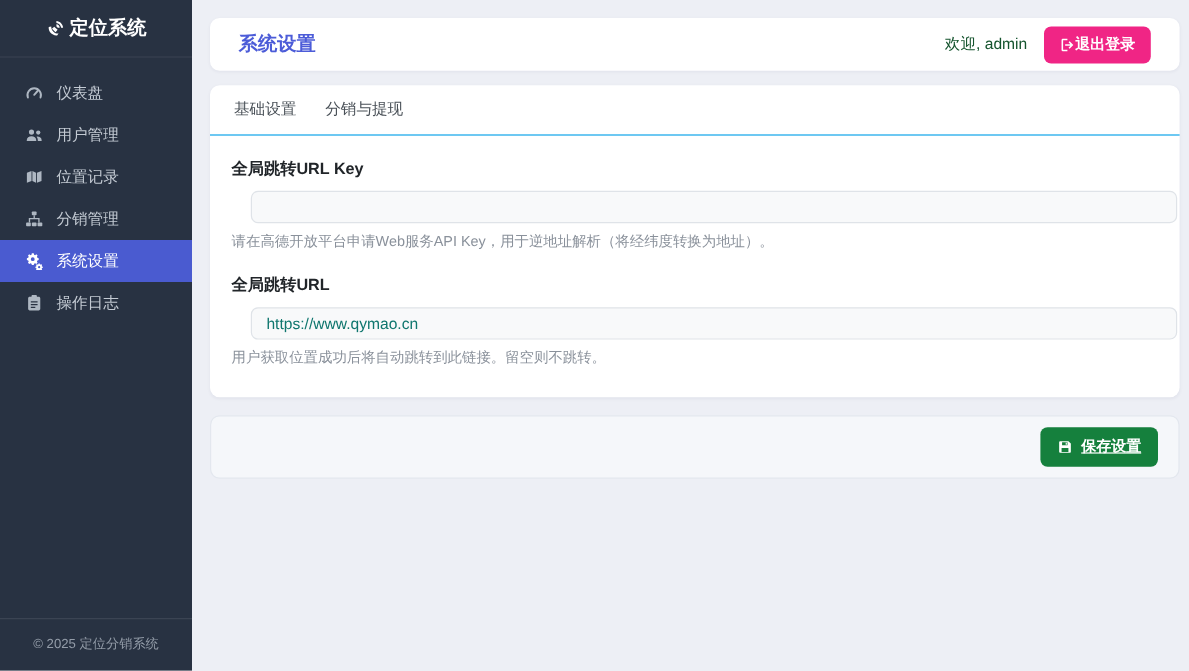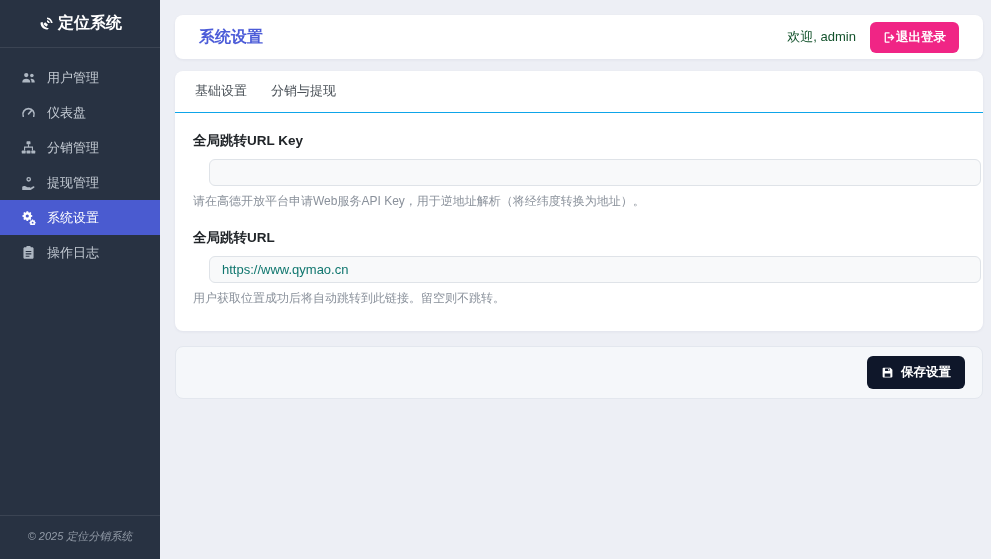--- a/index.html
+++ b/index.html
@@ -29,21 +29,21 @@
   .nav-item {
     height: 35px; display: flex; align-items: center; gap: 11px;
     padding-left: 21px; color: #c3cad3; font-size: 13px; cursor: pointer;
   }
   .nav-item .ic { width: 15px; height: 15px; color: #aeb7c2; display:flex; align-items:center; justify-content:center; }
   .nav-item.active { background: #4a5bd0; color: #ffffff; }
   .nav-item.active .ic { color: #ffffff; }
   .side-footer {
     border-top: 1px solid rgba(255,255,255,.09);
     padding: 13px 16px 15px; text-align: center;
-    color: #939ca8; font-size: 11px; font-style: italic;
+    color: #939ca8; font-size: 11px;
   }
 
   
   .main { flex: 1; padding: 15px 8px 0 15px; }
   .card {
     background: #ffffff; border-radius: 8px;
     box-shadow: 0 1px 3px rgba(30,40,90,.06);
   }
   .topbar {
     height: 44px; display: flex; align-items: center; padding: 0 24px;
@@ -83,24 +83,25 @@
   .form-help { margin-top: 7px; font-size: 12px; color: #8a919b; }
 
   
   .save-strip {
     margin-top: 15px; height: 53px;
     background: #f5f7fa; border: 1px solid #e3e7ee; border-radius: 8px;
     display: flex; align-items: center; justify-content: flex-end;
     padding: 0 17px;
   }
   .save-btn {
-    background: #0f172a; color: #ffffff; border: none; border-radius: 6px;
+    background: #15803d; color: #ffffff; border: none; border-radius: 6px;
     padding: 8px 14px; font-size: 12.5px; font-weight: bold;
     display: flex; align-items: center; gap: 7px; cursor: pointer;
     font-family: inherit;
+    text-decoration: underline;
   }
 </style>
 </head>
 <body>
 
 <aside class="sidebar">
   <div class="logo">
     <span class="ic">
       <svg width="16" height="16" viewBox="0 0 16 16" fill="currentColor">
           <path d="M2.6 6.6c-.5 3.7 2.9 7.4 7 6.9l1.2-1.5C7.6 12.2 4.6 9.4 4.7 6L2.6 6.6z"></path>
@@ -108,58 +109,57 @@
           <path d="M9 1.4c3.1.2 5.4 2.7 5.6 5.7h-1.7C12.7 4.9 11 3.3 9 3.1V1.4z"></path>
           <path d="M9 4.3c1.5.2 2.6 1.3 2.8 2.8H10A1.4 1.4 0 0 0 9 6.1V4.3z"></path>
         </svg>
     </span>
     <span>定位系统</span>
   </div>
 
   <nav class="nav">
     <div class="nav-item">
       <span class="ic">
+        <svg width="15" height="15" viewBox="0 0 16 16" fill="none" stroke="currentColor" stroke-width="1.7" stroke-linecap="round">
+            <path d="M2.4 12a6 6 0 1 1 11.2 0"></path>
+            <path d="M8 9.6 11.2 6"></path>
+          </svg>
+      </span>
+      <span>仪表盘</span>
+    </div>
+    <div class="nav-item">
+      <span class="ic">
         <svg width="15" height="15" viewBox="0 0 16 16" fill="currentColor">
             <circle cx="5.6" cy="5.4" r="2.3"></circle>
             <path d="M1.4 12.6c0-2.1 1.9-3.4 4.2-3.4s4.2 1.3 4.2 3.4v.7H1.4z"></path>
             <circle cx="11.6" cy="5.8" r="1.9"></circle>
             <path d="M10.8 9.4c2 .1 3.8 1.2 3.8 3.1v.8h-3.4v-.7c0-1.3-.4-2.4-1.1-3.1z"></path>
           </svg>
       </span>
       <span>用户管理</span>
     </div>
     <div class="nav-item">
       <span class="ic">
-        <svg width="15" height="15" viewBox="0 0 16 16" fill="none" stroke="currentColor" stroke-width="1.7" stroke-linecap="round">
-            <path d="M2.4 12a6 6 0 1 1 11.2 0"></path>
-            <path d="M8 9.6 11.2 6"></path>
-          </svg>
-      </span>
-      <span>仪表盘</span>
+        <svg width="15" height="15" viewBox="0 0 16 16" fill="currentColor">
+            <path d="M1.5 4.2 5.6 2.7v8.9l-4.1 1.6zM6.4 2.7 9.6 4.2v8.9L6.4 11.6zM10.4 4.2l4.1-1.5v8.9l-4.1 1.5z"></path>
+          </svg>
+      </span>
+      <span>位置记录</span>
     </div>
     <div class="nav-item">
       <span class="ic">
         <svg width="15" height="15" viewBox="0 0 16 16" fill="currentColor">
             <rect x="5.9" y="1.3" width="4.2" height="3.3" rx=".7"></rect>
             <rect x="0.8" y="11.2" width="4.2" height="3.3" rx=".7"></rect>
             <rect x="5.9" y="11.2" width="4.2" height="3.3" rx=".7"></rect>
             <rect x="11" y="11.2" width="4.2" height="3.3" rx=".7"></rect>
             <path d="M7.4 4.6h1.2V7h4.2v4.2h-1.2V8.2H4.4v3H3.2V7h4.2z"></path>
           </svg>
       </span>
       <span>分销管理</span>
-    </div>
-    <div class="nav-item">
-      <span class="ic">
-        <svg width="15" height="15" viewBox="0 0 16 16" fill="currentColor">
-            <path fill-rule="evenodd" d="M8.2 2.1a2.5 2.5 0 1 1 0 5 2.5 2.5 0 0 1 0-5zm0 1.4a1.1 1.1 0 1 0 0 2.2 1.1 1.1 0 0 0 0-2.2z"></path>
-            <path d="M1.3 12.4c1-.9 2.4-1 3.5-.4l2 1.1h2.8c.6 0 .6.9 0 .9H6.4l3.6-.1 3-1.8c.5-.3 1.1-.1 1.3.4.2.4.1.9-.3 1.1l-3.3 2c-.4.2-.8.3-1.2.3H1.3z"></path>
-          </svg>
-      </span>
-      <span>提现管理</span>
     </div>
     <div class="nav-item active">
       <span class="ic">
         <svg width="15" height="15" viewBox="0 0 16 16" fill="currentColor">
             <path fill-rule="evenodd" d="M5.9 1.2h1.7l.3 1.2c.3.1.6.2.9.4l1.1-.7L11 3.2l-.6 1.1c.2.3.3.6.4.9l1.2.3v1.7l-1.2.3c-.1.3-.2.6-.4.9l.6 1.1-1.1 1.1-1.1-.6c-.3.2-.6.3-.9.4l-.3 1.2H5.9l-.3-1.2a3.9 3.9 0 0 1-.9-.4l-1.1.6-1.1-1.1.6-1.1a3.9 3.9 0 0 1-.4-.9l-1.2-.3V5.5l1.2-.3c.1-.3.2-.6.4-.9l-.6-1.1 1.1-1.1 1.1.7c.3-.2.6-.3.9-.4l.3-1.2zm.8 3.5a1.7 1.7 0 1 0 0 3.4 1.7 1.7 0 0 0 0-3.4z"></path>
             <path fill-rule="evenodd" d="M11.8 10.2h1.1l.2.8.5.2.7-.4.8.8-.4.7.2.5.8.2v1.1l-.8.2-.2.5.4.7-.8.8-.7-.4-.5.2-.2.8h-1.1l-.2-.8-.5-.2-.7.4-.8-.8.4-.7-.2-.5-.8-.2V13l.8-.2.2-.5-.4-.7.8-.8.7.4.5-.2.2-.8zm.6 2.3a1 1 0 1 0 0 2 1 1 0 0 0 0-2z"></path>
           </svg>
       </span>
       <span>系统设置</span>
     </div>

